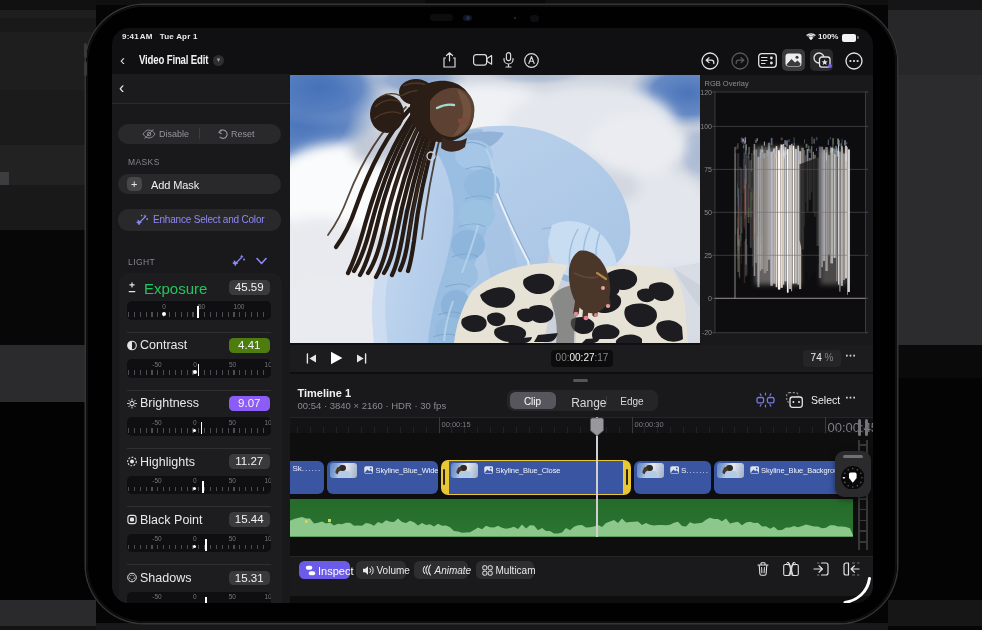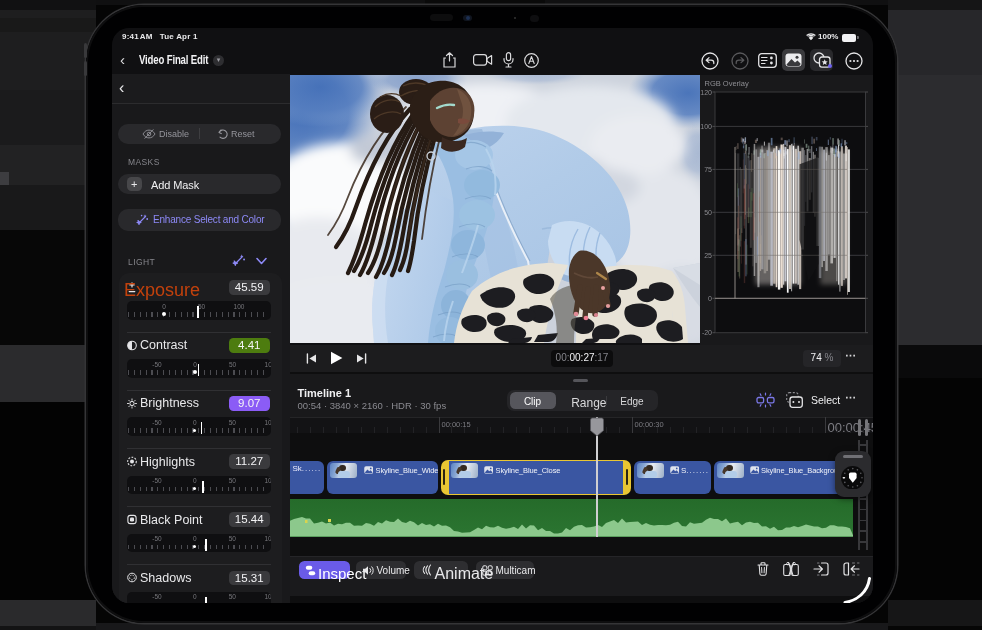--- a/index.html
+++ b/index.html
@@ -153,21 +153,21 @@
         </svg>
       <svg class="abs" style="left:256px;top:257px;" width="11" height="8" viewBox="0 0 11 8">
           <path d="M1 1.5 L5.5 6.5 L10 1.5" stroke="#8d89f6" stroke-width="1.6" fill="none" stroke-linecap="round" stroke-linejoin="round"></path>
         </svg>
 
       <div class="abs" style="left:118.5px;top:272.5px;width:163px;height:330.5px;background:#1d1d1f;border-radius:10px 10px 0 0;"></div>
       <div id="params">
       <svg class="abs" style="left:127px;top:281.7px;" width="10" height="11" viewBox="0 0 10 11">
             <path d="M5 0.8 V5 M2.9 2.9 H7.1 M2.2 9.6 H7.8" stroke="#e6e6e8" stroke-width="1.2" stroke-linecap="round"></path>
           </svg>
-      <div class="abs" style="left:124px;top:280.2px;font-size:18px;color:#c2410c;">Exposure</div>
+      <div class="abs" style="left:144px;top:280.2px;font-size:15px;color:#22c55e;">Exposure</div>
       <div class="abs" style="left:228.5px;top:280.0px;width:41.5px;height:14.5px;background:#3a3a3d;border-radius:4.5px;text-align:center;line-height:14.5px;font-size:11.5px;color:#f4f4f6;">45.59</div>
       <div class="abs" style="left:127px;top:301.2px;width:143.5px;height:18.5px;background:#0f0f11;border-radius:5px;overflow:hidden;">
       <div class="abs" style="left:27.0px;top:1.5px;width:20px;text-align:center;font-size:6.5px;color:#77777c;">0</div>
       <div class="abs" style="left:64.5px;top:1.5px;width:20px;text-align:center;font-size:6.5px;color:#77777c;">50</div>
       <div class="abs" style="left:102.0px;top:1.5px;width:20px;text-align:center;font-size:6.5px;color:#77777c;">100</div>
       <div class="abs" style="left:1px;top:11px;width:141px;height:4.5px;background:repeating-linear-gradient(90deg,#4c4c51 0,#4c4c51 1.1px,transparent 1.1px,transparent 5.86px);"></div>
       <div class="abs" style="left:35.4px;top:11.2px;width:3.2px;height:3.2px;border-radius:2px;background:#fff;"></div>
       <div class="abs" style="left:70.3px;top:5px;width:1.8px;height:12px;background:#fff;"></div>
       </div>
       <div class="abs" style="left:127px;top:331.5px;width:143.5px;height:1px;background:#303033;"></div>
@@ -832,30 +832,30 @@
       <div class="abs" style="left:289.5px;top:556px;width:583px;height:40px;background:#1a1a1c;border-top:1px solid #252528;"></div>
       <div id="btoolbar">
       <div class="abs" style="left:299px;top:561px;width:50.5px;height:17.5px;background:#6a5be8;border-radius:5.5px;"></div>
       <div class="abs" style="left:356px;top:561px;width:49.5px;height:17.5px;background:#2e2e31;border-radius:5.5px;"></div>
       <div class="abs" style="left:414px;top:561px;width:54px;height:17.5px;background:#2e2e31;border-radius:5.5px;"></div>
       <div class="abs" style="left:476px;top:561px;width:58px;height:17.5px;background:#2e2e31;border-radius:5.5px;"></div>
       <svg class="abs" style="left:305px;top:564.5px;" width="11" height="11" viewBox="0 0 11 11">
             <rect x="0.8" y="0.8" width="6.5" height="4" rx="2" fill="#fff"></rect>
             <rect x="3.7" y="6.2" width="6.5" height="4" rx="2" fill="#fff"></rect>
           </svg>
-      <div class="abs" style="left:318px;top:564.5px;font-size:15px;color:#fff;">Inspect</div>
+      <div class="abs" style="left:318px;top:564.5px;font-size:11px;color:#fff;">Inspect</div>
       <svg class="abs" style="left:362px;top:564.5px;" width="12" height="11" viewBox="0 0 12 11">
             <path d="M1 3.8 H3.2 L6 1.2 V9.8 L3.2 7.2 H1 Z" fill="#e8e8ea"></path>
             <path d="M8 3.4 A3 3 0 0 1 8 7.6 M9.8 1.8 A5.2 5.2 0 0 1 9.8 9.2" stroke="#e8e8ea" stroke-width="1" fill="none" stroke-linecap="round"></path>
           </svg>
       <div class="abs" style="left:376.5px;top:564.5px;font-size:10px;color:#e8e8ea;">Volume</div>
       <svg class="abs" style="left:420px;top:564px;" width="12" height="12" viewBox="0 0 12 12">
             <path d="M10.5 1 A7.5 7.5 0 0 0 10.5 11 M7.5 1.8 A6.2 6.2 0 0 0 7.5 10.2 M4.6 2.6 A5 5 0 0 0 4.6 9.4" stroke="#e8e8ea" stroke-width="1.1" fill="none" stroke-linecap="round"></path>
           </svg>
-      <div class="abs" style="left:434.5px;top:564.5px;font-size:16px;color:#e8e8ea;">Animate</div>
+      <div class="abs" style="left:434.5px;top:564.5px;font-size:10px;color:#e8e8ea;font-style:italic;">Animate</div>
       <svg class="abs" style="left:482px;top:564.5px;" width="11" height="11" viewBox="0 0 11 11">
             <rect x="0.8" y="0.8" width="4" height="4" rx="1.2" stroke="#e8e8ea" stroke-width="1" fill="none"></rect>
             <rect x="6.2" y="0.8" width="4" height="4" rx="1.2" stroke="#e8e8ea" stroke-width="1" fill="none"></rect>
             <rect x="0.8" y="6.2" width="4" height="4" rx="1.2" stroke="#e8e8ea" stroke-width="1" fill="none"></rect>
             <rect x="6.2" y="6.2" width="4" height="4" rx="1.2" stroke="#e8e8ea" stroke-width="1" fill="none"></rect>
           </svg>
       <div class="abs" style="left:495.5px;top:564.5px;font-size:10px;color:#e8e8ea;">Multicam</div>
       <svg class="abs" style="left:757px;top:562px;" width="12" height="14" viewBox="0 0 12 14">
             <path d="M1 3 H11 M4 3 V1.6 A0.8 0.8 0 0 1 4.8 0.8 H7.2 A0.8 0.8 0 0 1 8 1.6 V3 M2.2 3 L2.9 12 A1.4 1.4 0 0 0 4.3 13.2 H7.7 A1.4 1.4 0 0 0 9.1 12 L9.8 3" stroke="#e2e2e4" stroke-width="1.1" fill="none" stroke-linecap="round"></path>
             <path d="M4.6 5.5 L4.9 10.8 M7.4 5.5 L7.1 10.8" stroke="#e2e2e4" stroke-width="1" stroke-linecap="round"></path>

